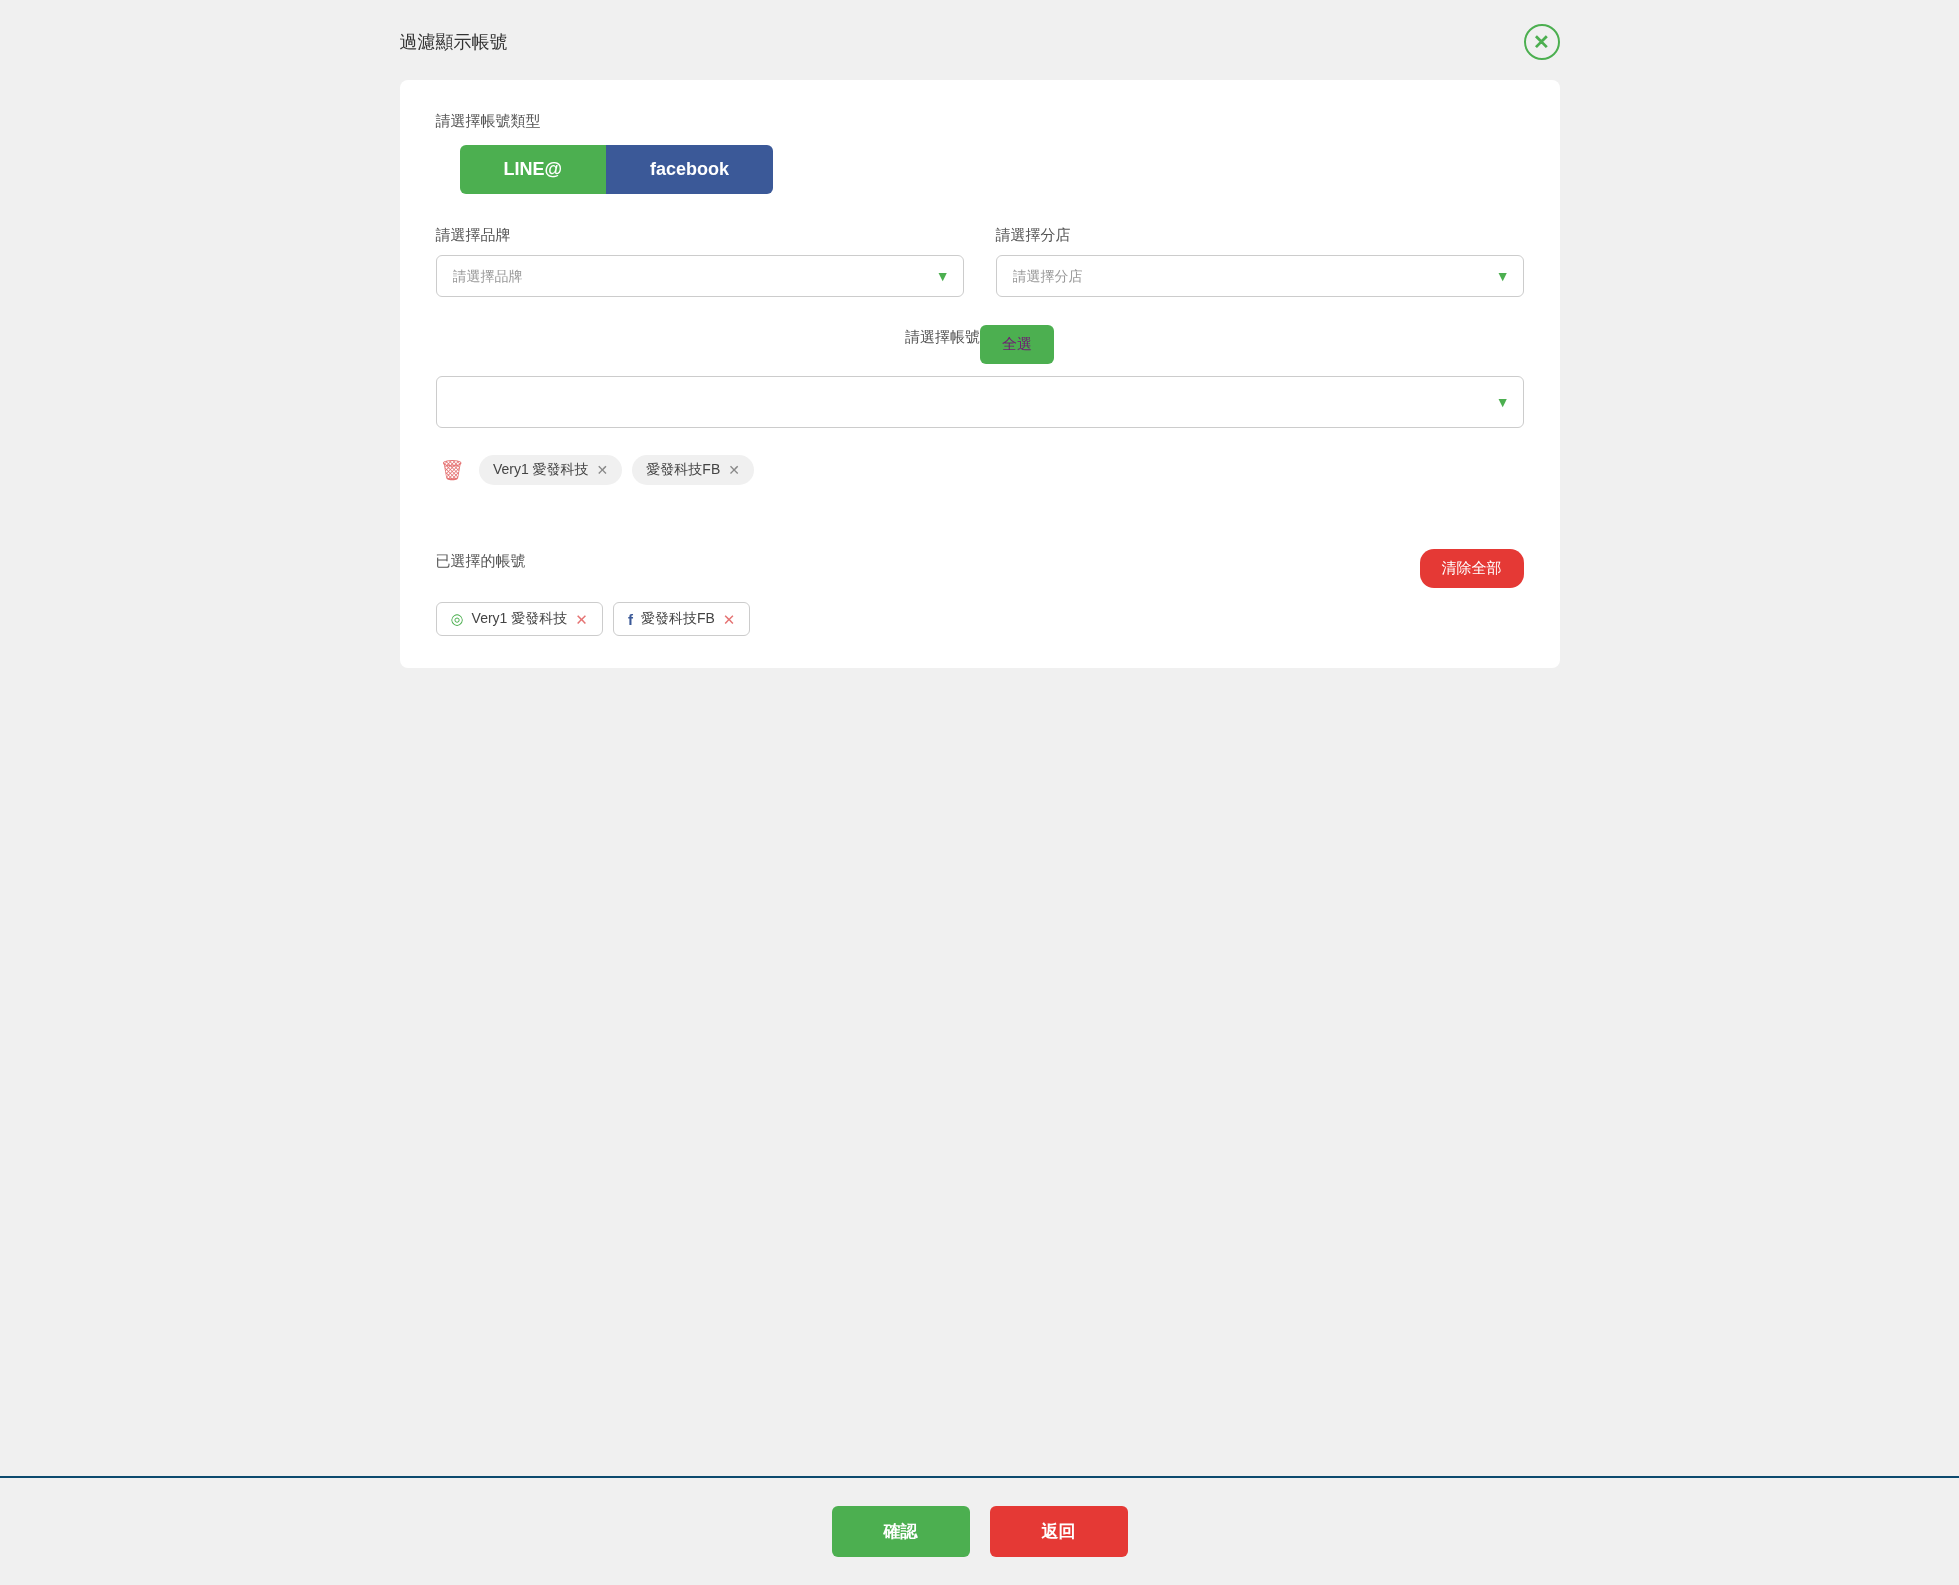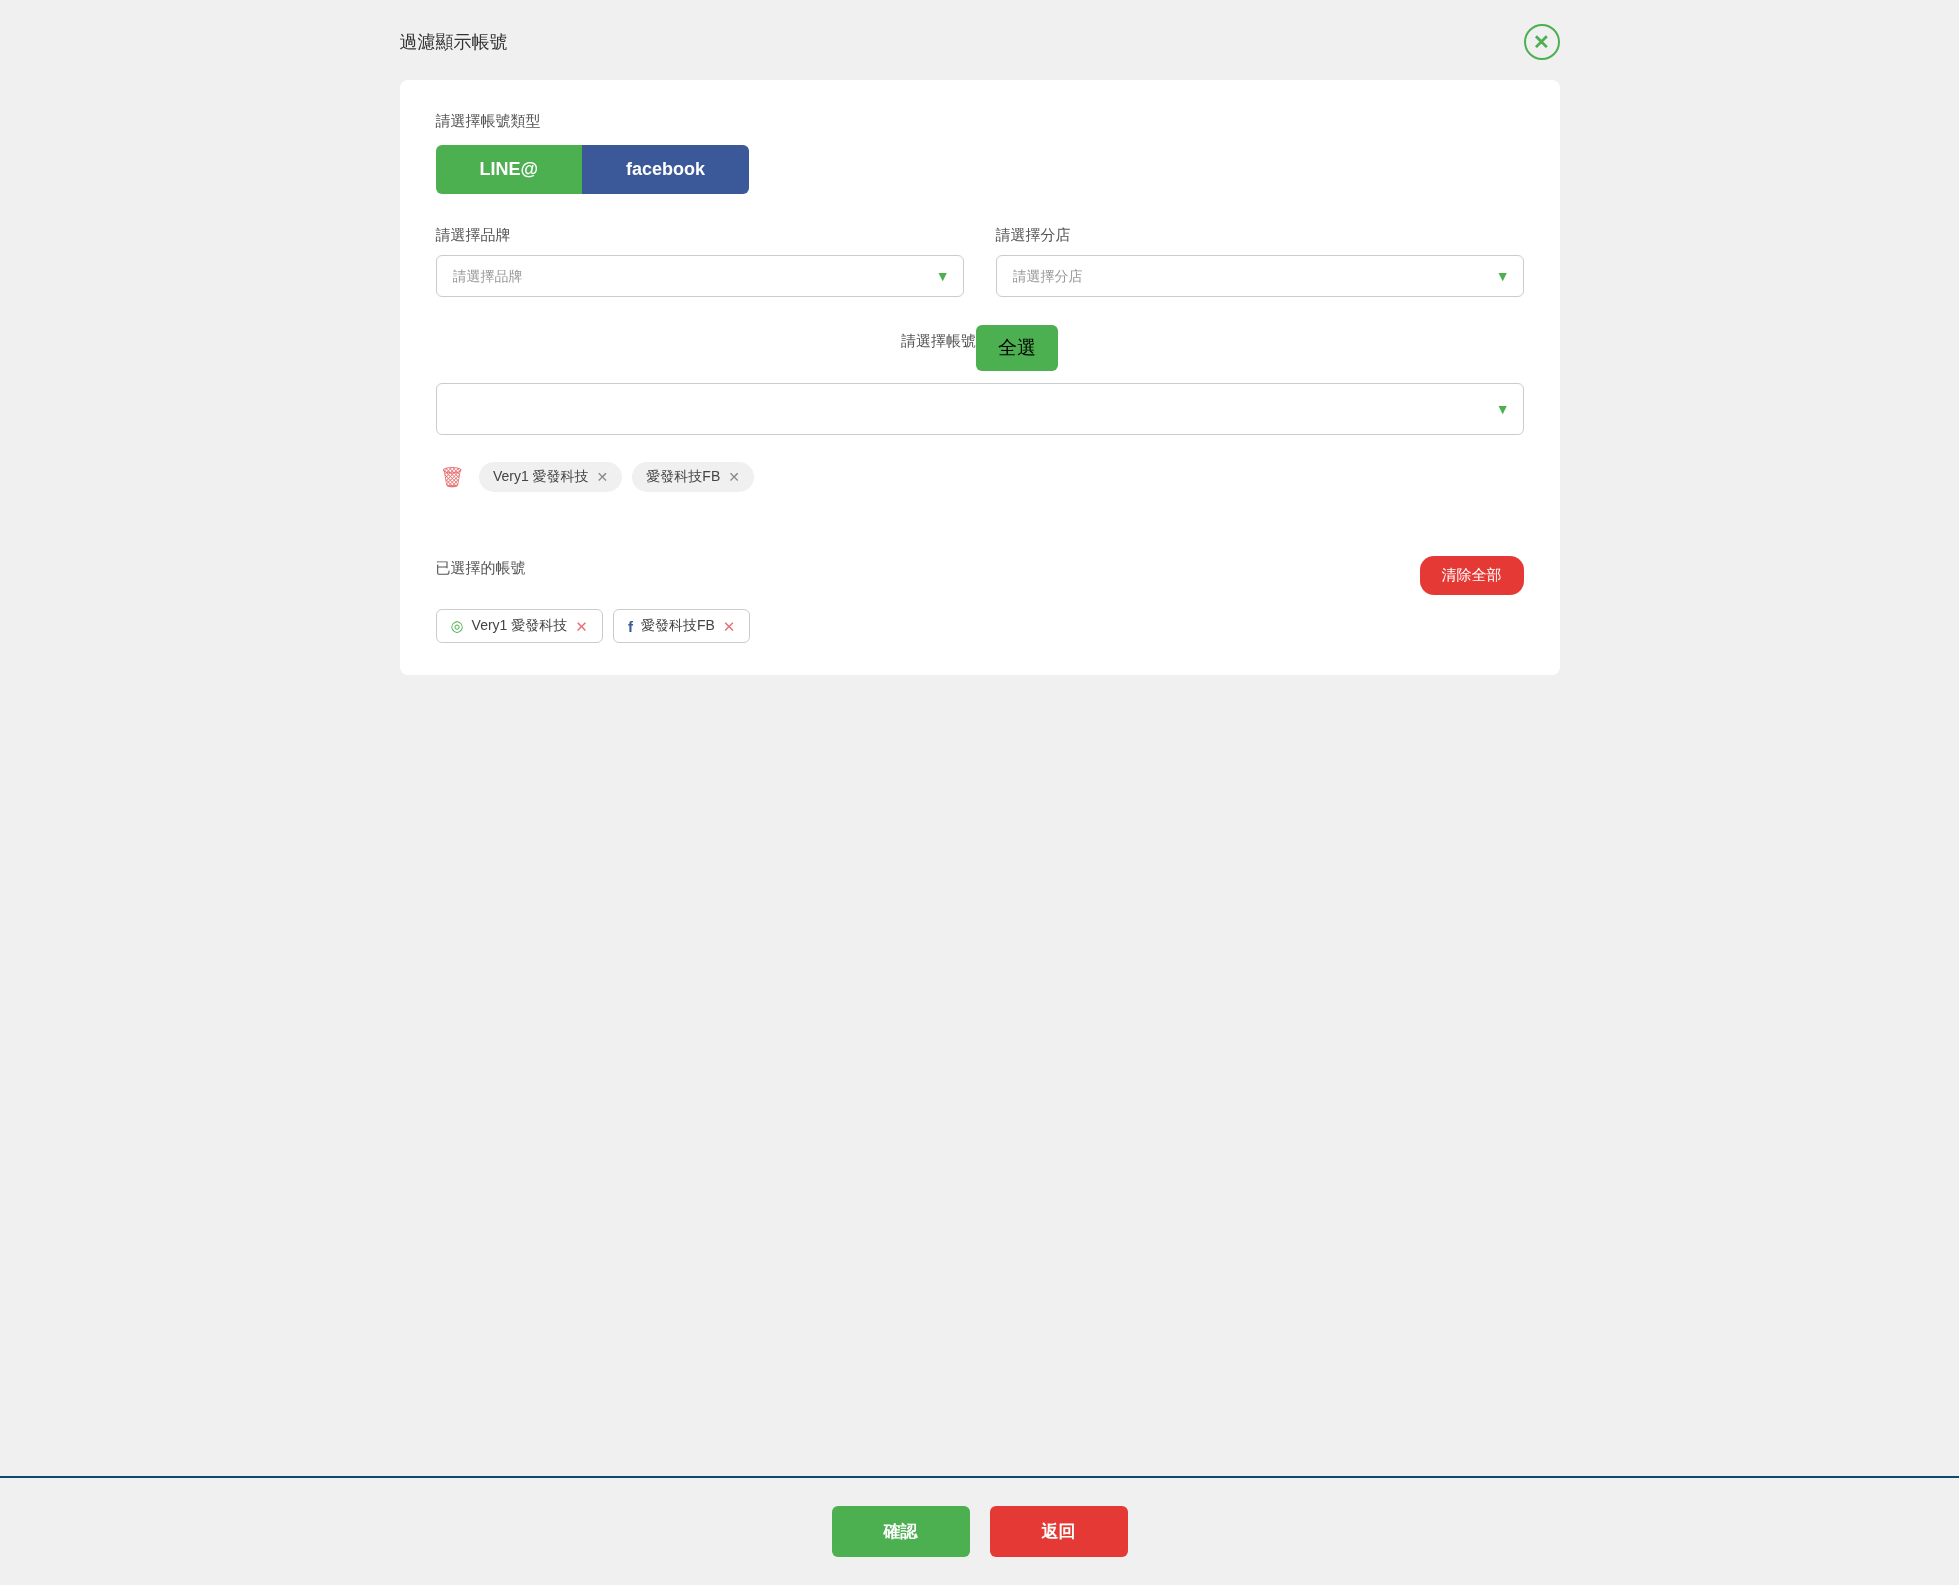--- a/index.html
+++ b/index.html
@@ -57,20 +57,21 @@
       margin-bottom: 14px;
     }
 
     
     .account-type-toggle {
       display: flex;
       border-radius: 6px;
       overflow: hidden;
       width: fit-content;
       margin-bottom: 32px;
+      margin-left: 24px;
     }
     .toggle-btn {
       padding: 14px 44px;
       font-size: 18px;
       font-weight: bold;
       border: none;
       cursor: pointer;
       color: #fff;
     }
     .toggle-btn.line {
@@ -119,25 +120,25 @@
 
     
     .account-select-header {
       display: flex;
       justify-content: center;
       align-items: center;
       margin-bottom: 12px;
     }
     .select-all-btn {
       background: #4caf50;
-      color: #000000;
+      color: #701a75;
       border: none;
       border-radius: 6px;
       padding: 10px 22px;
-      font-size: 19px;
+      font-size: 15px;
       cursor: pointer;
       font-family: Liberation Sans, sans-serif;
     }
 
     .account-dropdown-wrapper {
       position: relative;
       margin-bottom: 18px;
     }
     .account-dropdown-wrapper select {
       width: 100%;

